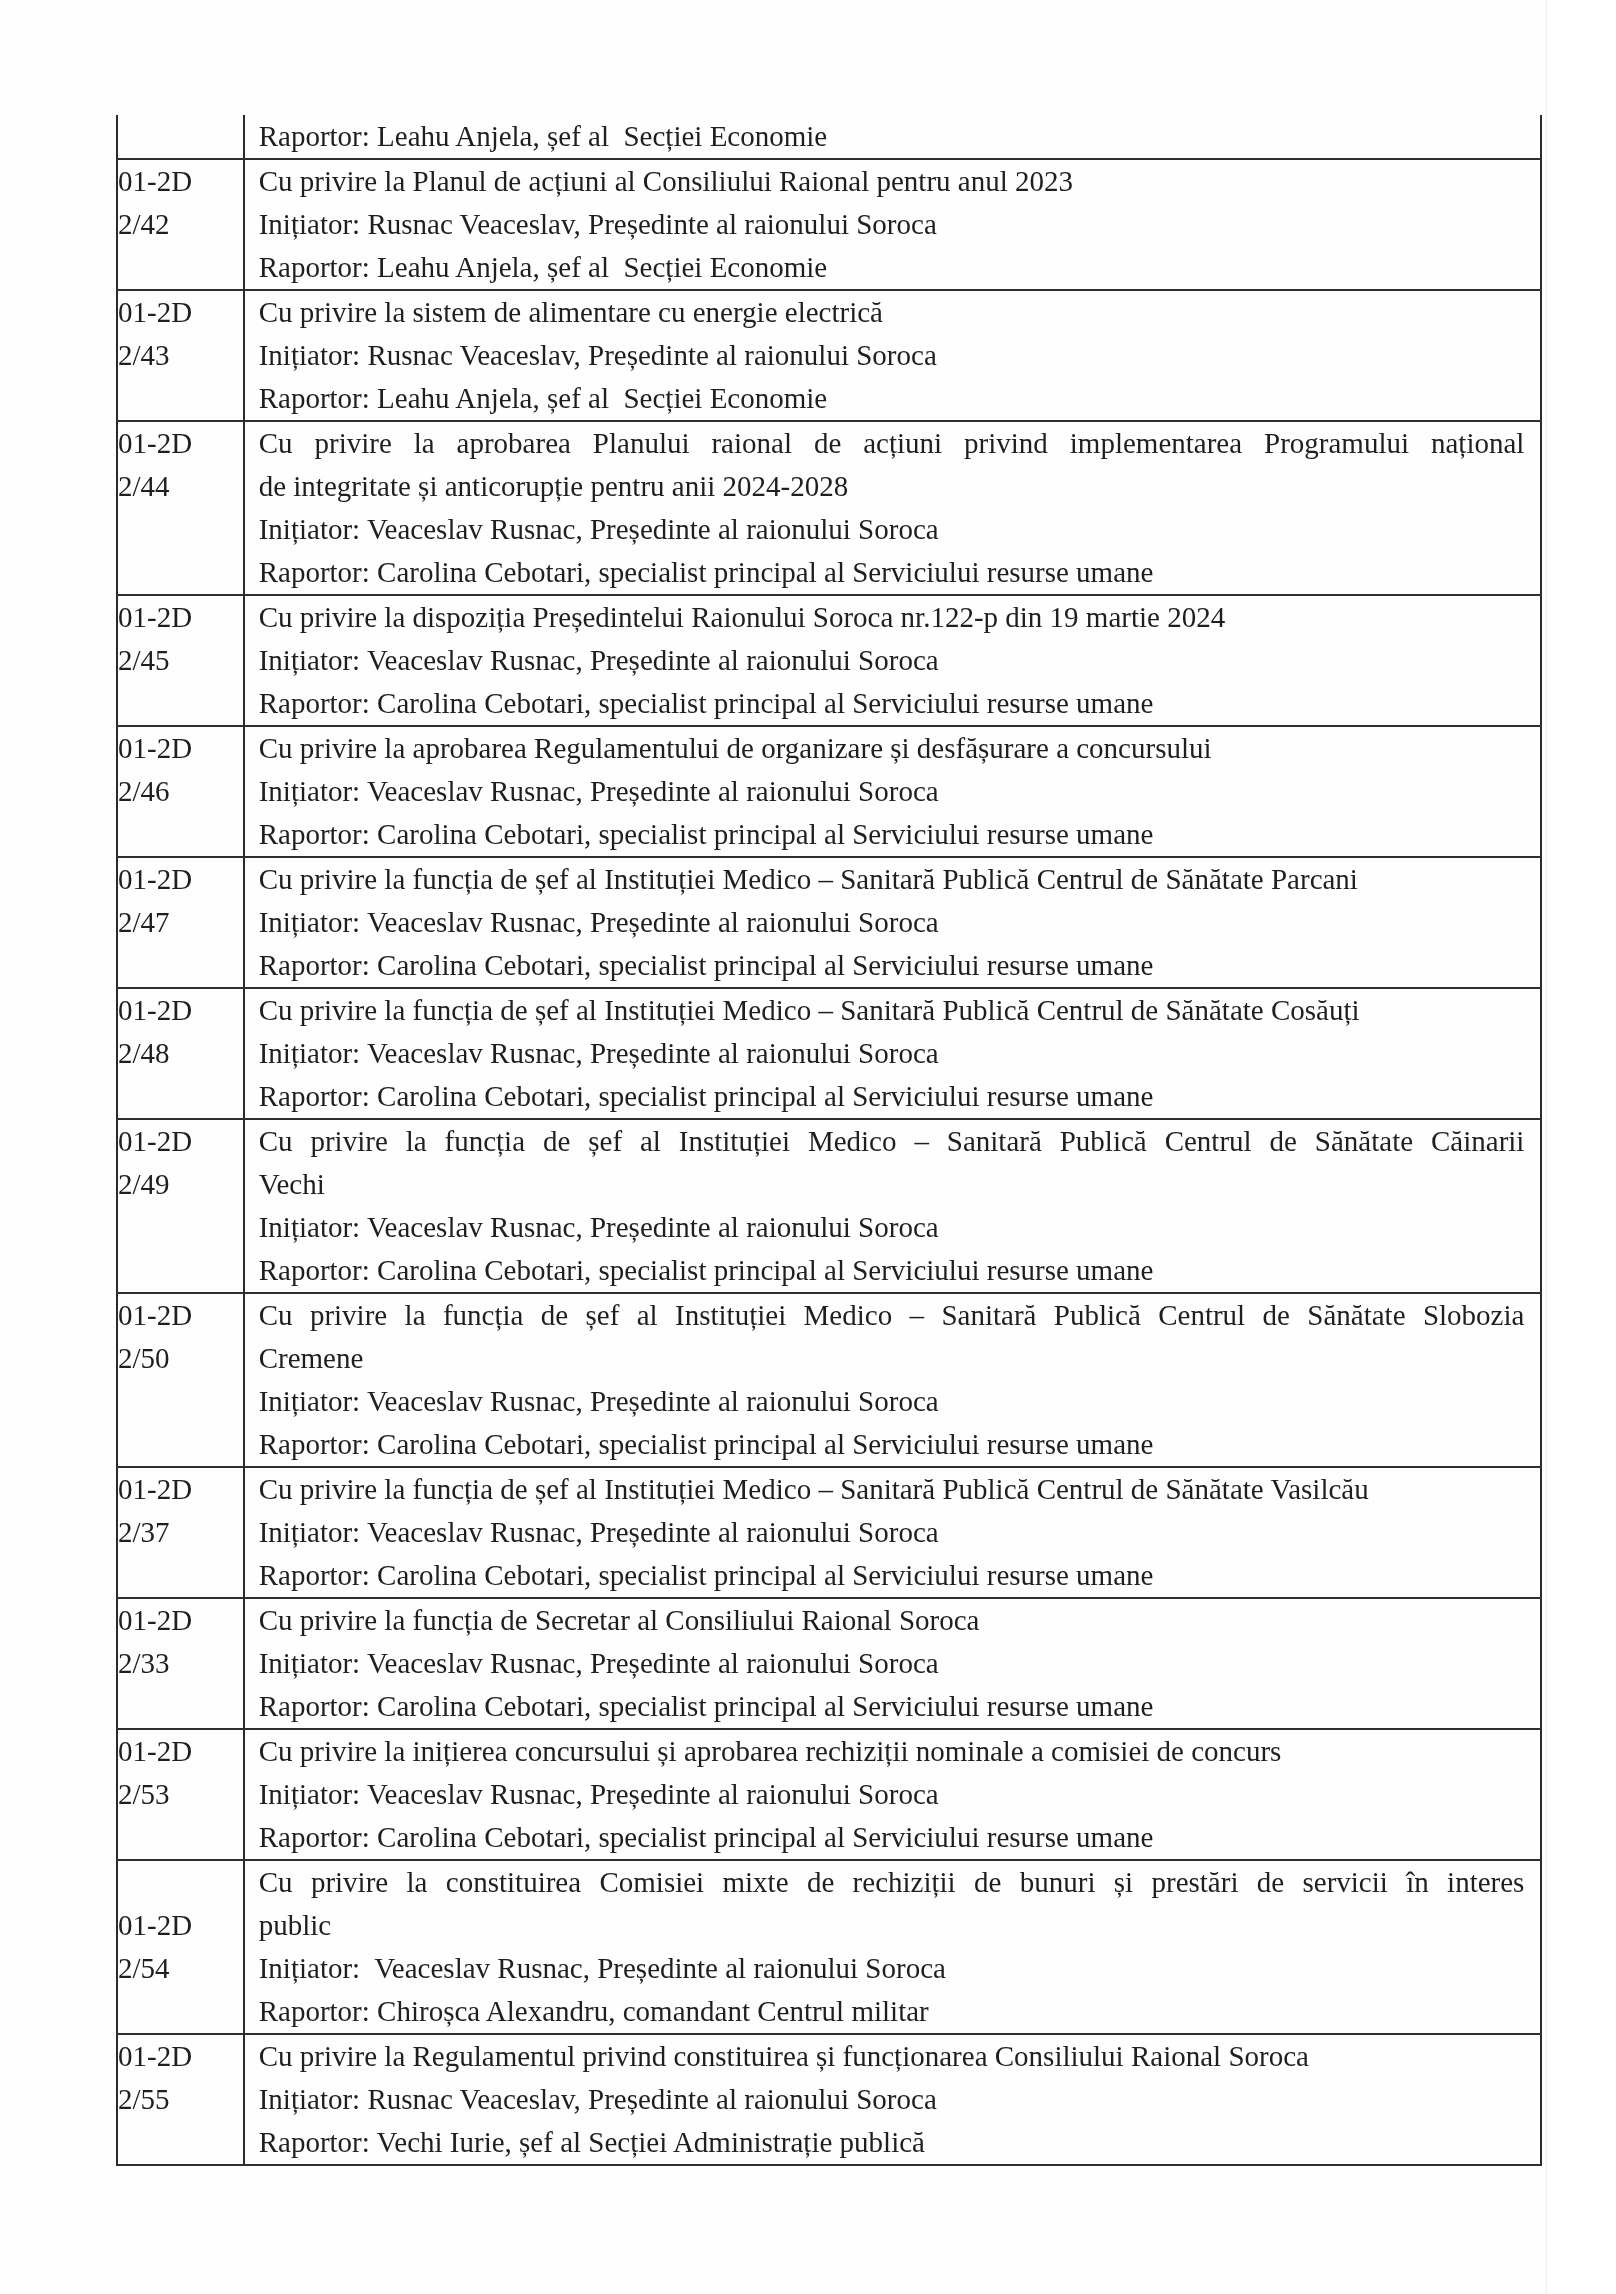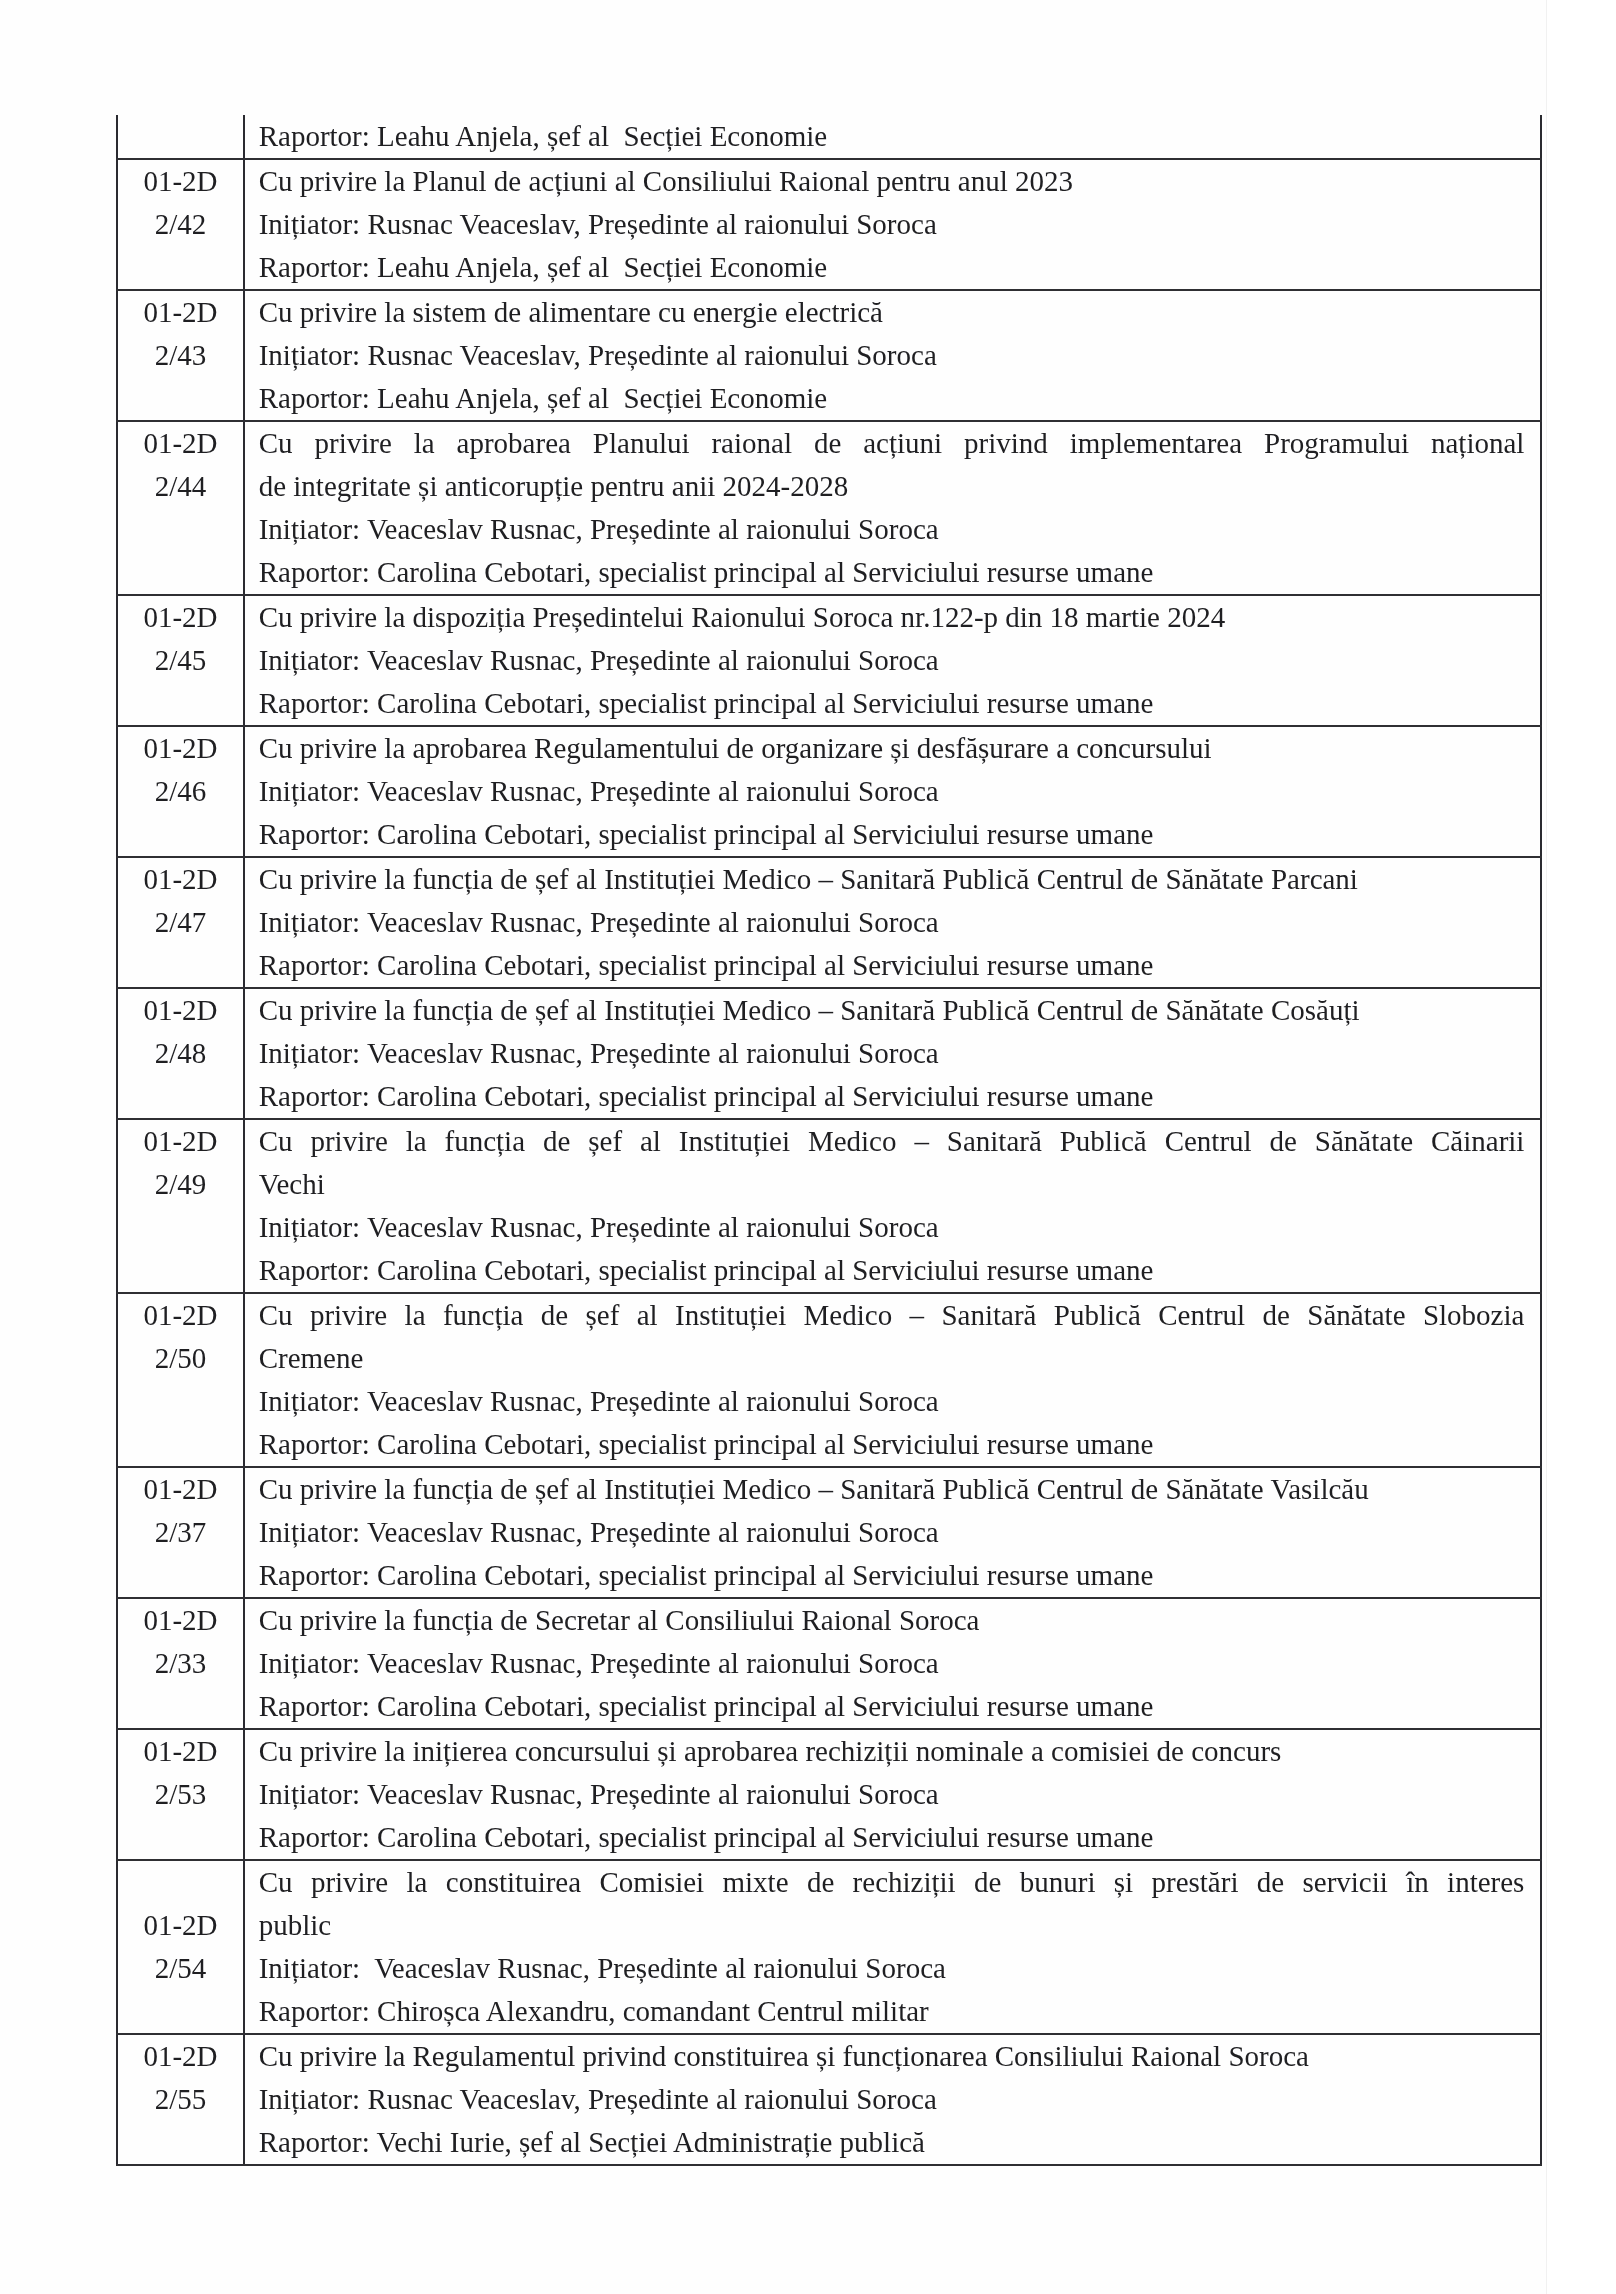--- a/index.html
+++ b/index.html
@@ -13,21 +13,21 @@
     font-family: "Liberation Serif", "DejaVu Serif", serif;
     font-size: 29px; line-height: 43px; color: #1f1f22;
   }
   .doc-table td {
     border-left: 2.4px solid #2a2a30;
     border-right: 2.4px solid #2a2a30;
     border-bottom: 2.4px solid #2f2f33;
     padding: 0; vertical-align: top;
   }
   .doc-table tr.cont td { border-top: none; }
-  .col-code { width: 125px; text-align: center; }
+  .col-code { width: 125px; text-align: left; }
   .col-desc { padding-left: 13.7px !important; padding-right: 15.6px !important; }
   .line { display: block; white-space: pre; }
   .line.just { text-align: justify; text-align-last: justify; white-space: normal; }
   td.mid { vertical-align: middle; }
   .scan-edge {
     position: absolute; right: 0; top: 0; width: 1px; height: 2295px; background: #f1f1f1;
   }
 </style>
 </head>
 <body>
@@ -78,21 +78,21 @@
             <span class="line">Inițiator: Veaceslav Rusnac, Președinte al raionului Soroca</span>
             <span class="line">Raportor: Carolina Cebotari, specialist principal al Serviciului resurse umane</span>
           </td>
         </tr>
         <tr>
           <td class="col-code">
             <span class="line">01-2D</span>
             <span class="line">2/45</span>
           </td>
           <td class="col-desc">
-            <span class="line">Cu privire la dispoziția Președintelui Raionului Soroca nr.122-p din 18 martie 2024</span>
+            <span class="line">Cu privire la dispoziția Președintelui Raionului Soroca nr.122-p din 19 martie 2024</span>
             <span class="line">Inițiator: Veaceslav Rusnac, Președinte al raionului Soroca</span>
             <span class="line">Raportor: Carolina Cebotari, specialist principal al Serviciului resurse umane</span>
           </td>
         </tr>
         <tr>
           <td class="col-code">
             <span class="line">01-2D</span>
             <span class="line">2/46</span>
           </td>
           <td class="col-desc">

